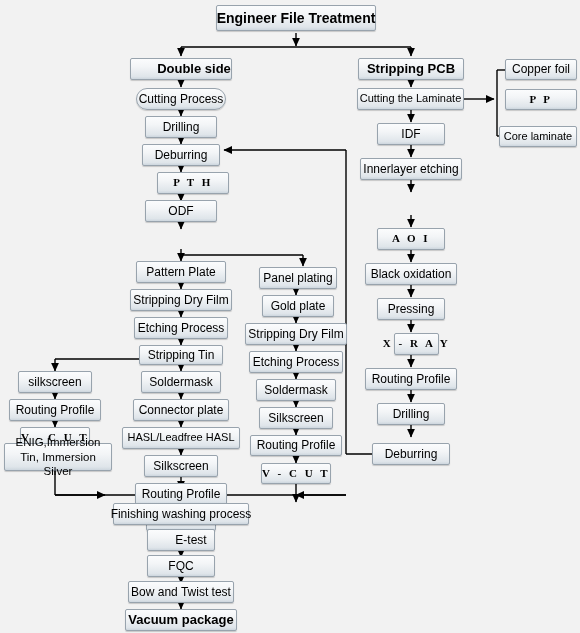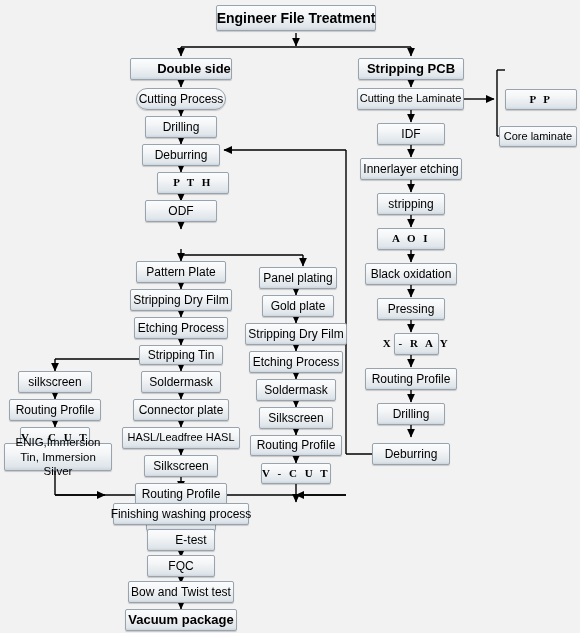--- a/index.html
+++ b/index.html
@@ -155,29 +155,29 @@
   <div class="node" style="left:245px;top:323px;width:102px;height:22px;">Stripping Dry Film</div>
   <div class="node" style="left:249px;top:351px;width:94px;height:22px;">Etching Process</div>
   <div class="node" style="left:256px;top:379px;width:80px;height:22px;">Soldermask</div>
   <div class="node" style="left:259px;top:407px;width:74px;height:22px;">Silkscreen</div>
   <div class="node" style="left:250px;top:435px;width:92px;height:21px;">Routing Profile</div>
   <div class="node mono" style="left:261px;top:463px;width:70px;height:21px;">V - C U T</div>
 
   <div class="node small" style="left:357px;top:88px;width:107px;height:22px;">Cutting the Laminate</div>
   <div class="node" style="left:377px;top:123px;width:68px;height:22px;">IDF</div>
   <div class="node" style="left:360px;top:158px;width:102px;height:22px;">Innerlayer etching</div>
-  <div class="node" style="left:377px;top:193px;width:68px;height:22px;">stripping</div>
   <div class="node mono" style="left:377px;top:228px;width:68px;height:22px;">A O I</div>
   <div class="node" style="left:365px;top:263px;width:92px;height:22px;">Black oxidation</div>
   <div class="node" style="left:377px;top:298px;width:68px;height:22px;">Pressing</div>
   <div class="node mono" style="left:394px;top:333px;width:45px;height:22px;">X - R A Y</div>
   <div class="node" style="left:365px;top:368px;width:92px;height:22px;">Routing Profile</div>
   <div class="node" style="left:377px;top:403px;width:68px;height:22px;">Drilling</div>
   <div class="node" style="left:372px;top:443px;width:78px;height:22px;">Deburring</div>
 
+  <div class="node" style="left:505px;top:59px;width:72px;height:21px;">Copper foil</div>
   <div class="node mono" style="left:505px;top:89px;width:72px;height:21px;">P P</div>
   <div class="node small" style="left:499px;top:126px;width:78px;height:21px;">Core laminate</div>
 
   <div class="node" style="left:113px;top:503px;width:136px;height:22px;">Finishing washing process</div>
   <div class="node" style="left:147px;top:529px;width:68px;height:22px;padding-left:20px;">E-test</div>
   <div class="node" style="left:147px;top:555px;width:68px;height:22px;">FQC</div>
   <div class="node" style="left:128px;top:581px;width:106px;height:22px;">Bow and Twist test</div>
   <div class="node bold" style="left:125px;top:609px;width:112px;height:22px;">Vacuum package</div>
 
 </div>

